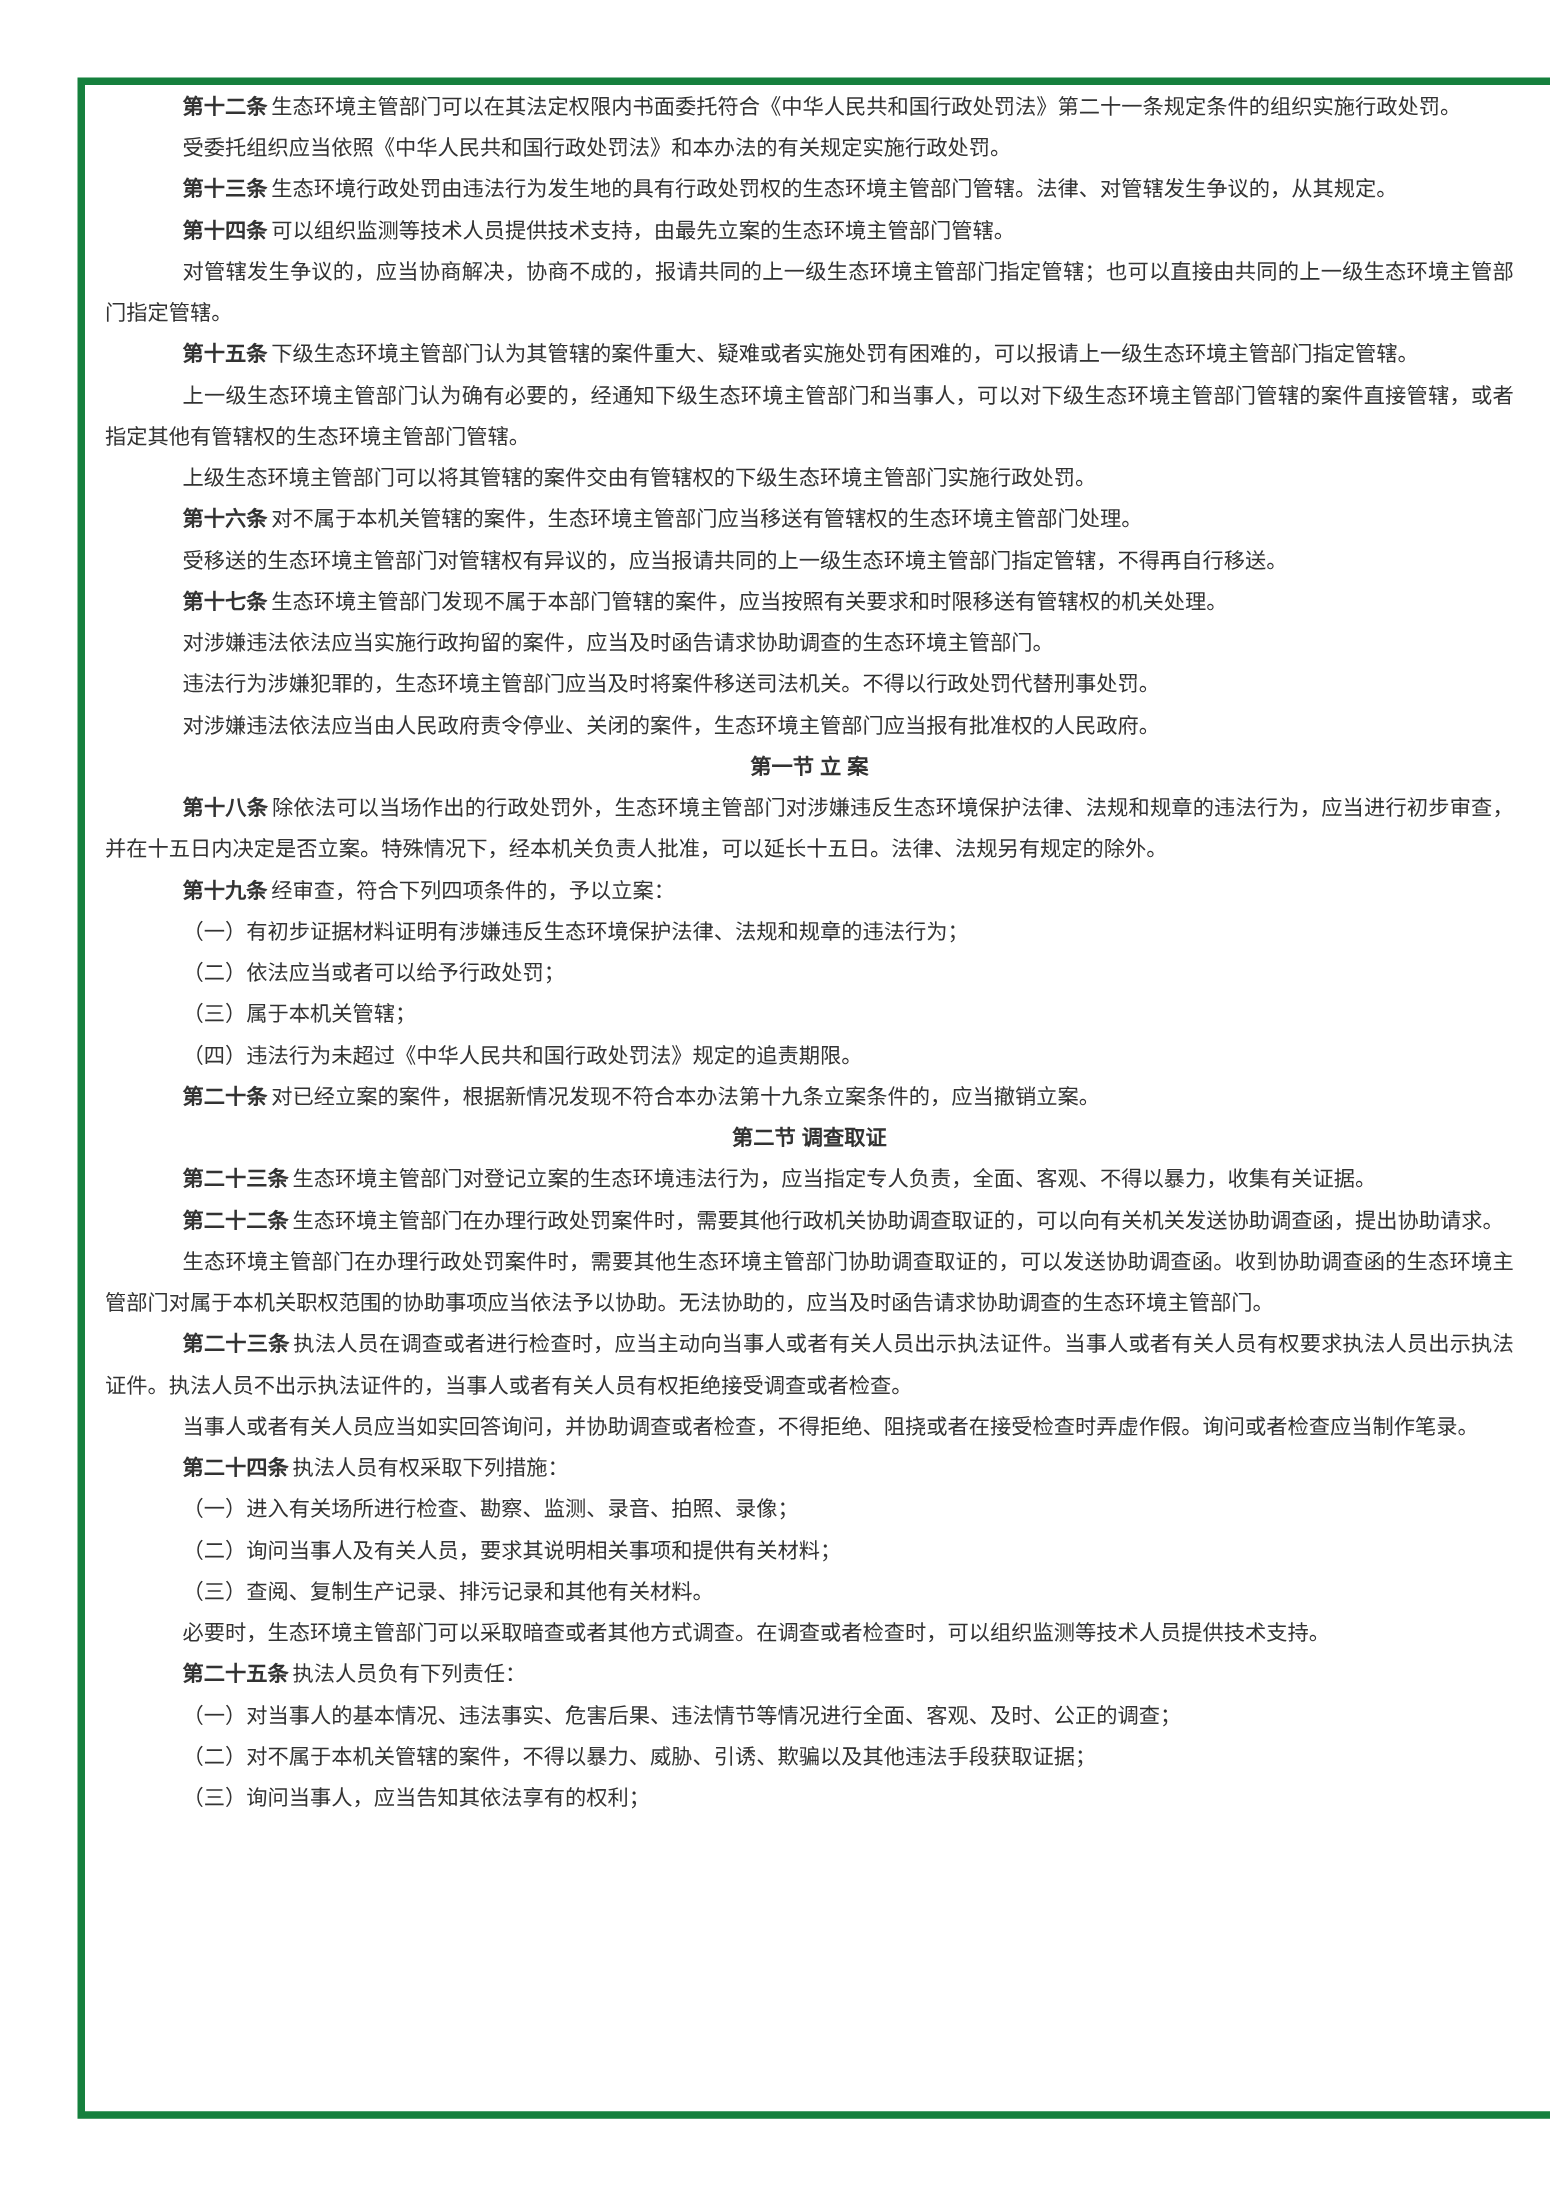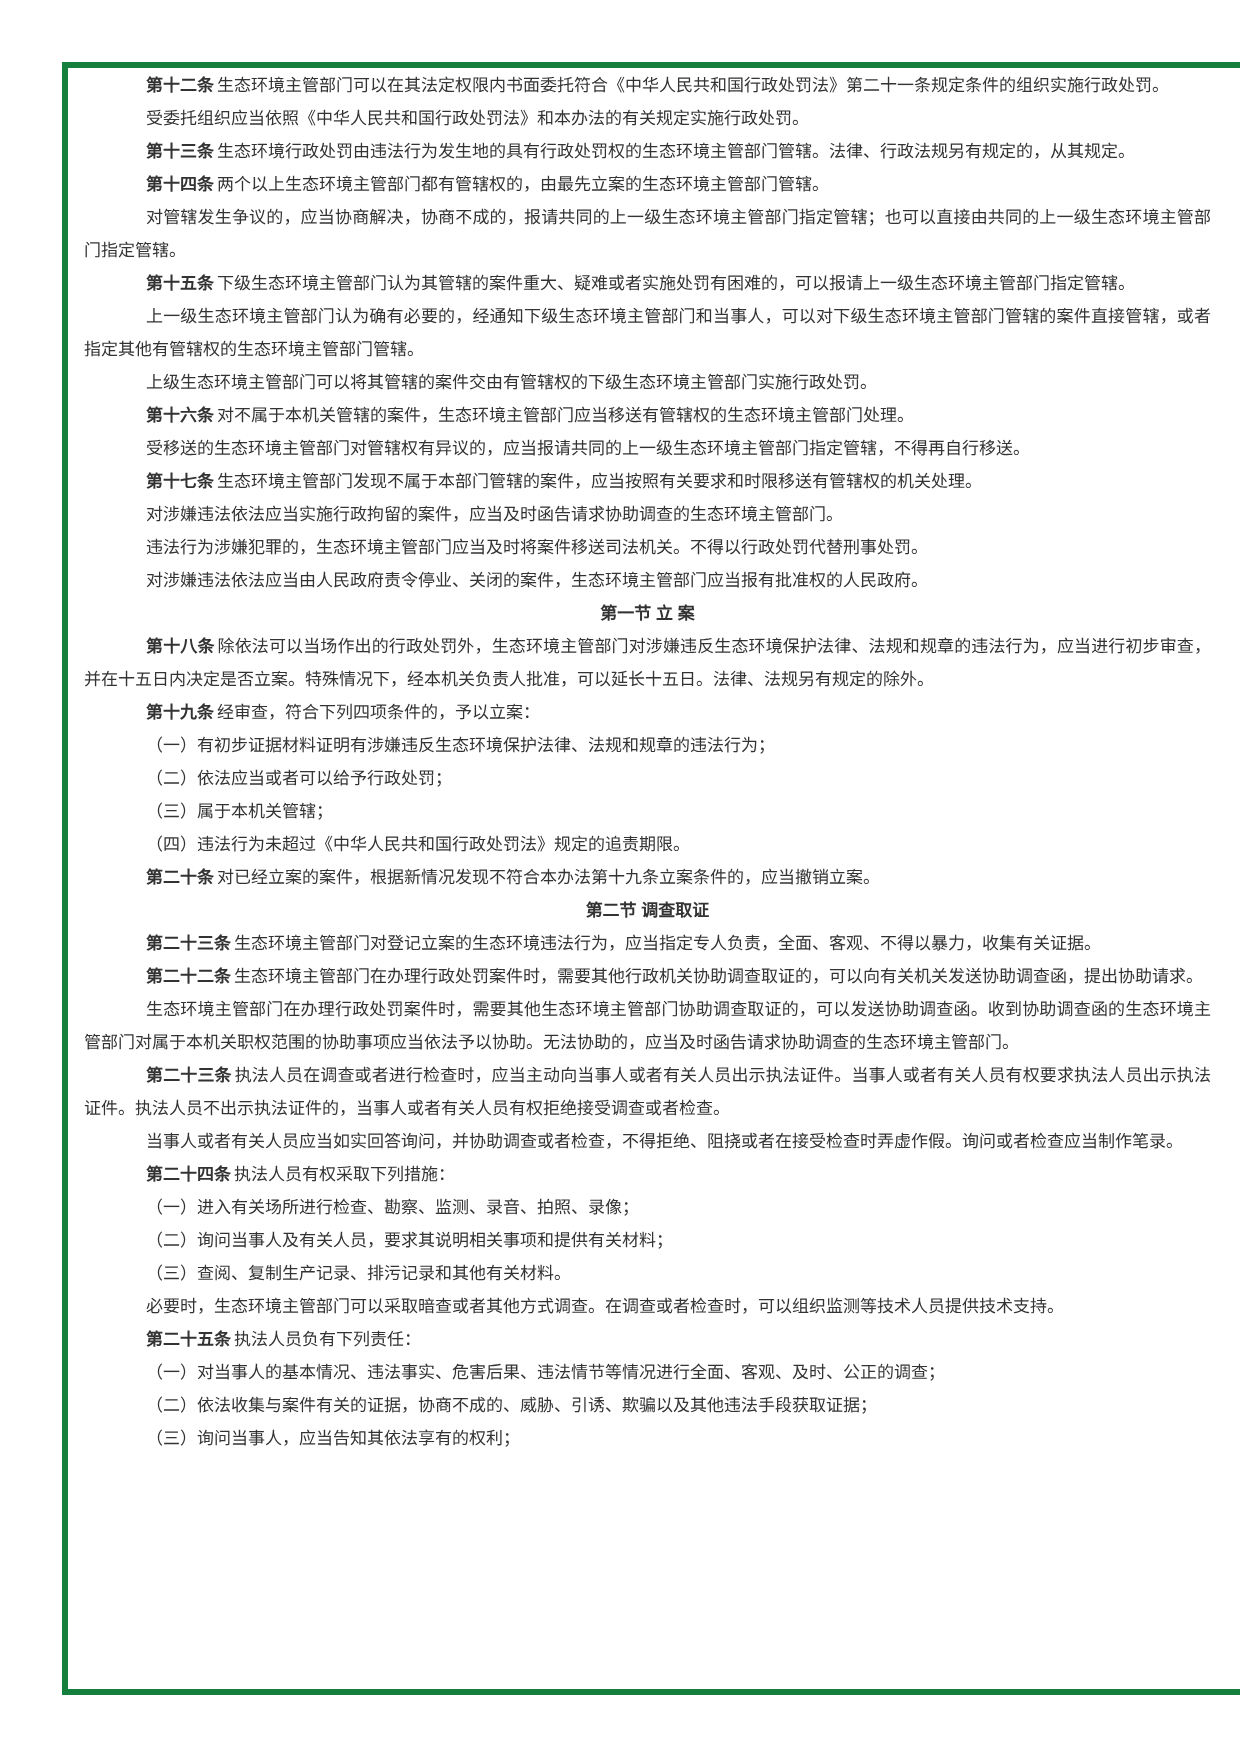--- a/index.html
+++ b/index.html
@@ -51,22 +51,22 @@
     margin-right: 3px;
   }
 </style>
 </head>
 <body>
 
 <main class="doc-page">
   <article class="doc-body">
       <p class="para article"><span class="art-num">第十二条</span><span>生态环境主管部门可以在其法定权限内书面委托符合《中华人民共和国行政处罚法》第二十一条规定条件的组织实施行政处罚。</span></p>
       <p class="para body">受委托组织应当依照《中华人民共和国行政处罚法》和本办法的有关规定实施行政处罚。</p>
-      <p class="para article"><span class="art-num">第十三条</span><span>生态环境行政处罚由违法行为发生地的具有行政处罚权的生态环境主管部门管辖。法律、行政法规另有规定的，从其规定。</span></p>
-      <p class="para article"><span class="art-num">第十四条</span><span>两个以上生态环境主管部门都有管辖权的，由最先立案的生态环境主管部门管辖。</span></p>
+      <p class="para article"><span class="art-num">第十三条</span><span>生态环境行政处罚由违法行为发生地的具有行政处罚权的生态环境主管部门管辖。法律、对管辖发生争议的，从其规定。</span></p>
+      <p class="para article"><span class="art-num">第十四条</span><span>可以组织监测等技术人员提供技术支持，由最先立案的生态环境主管部门管辖。</span></p>
       <p class="para body">对管辖发生争议的，应当协商解决，协商不成的，报请共同的上一级生态环境主管部门指定管辖；也可以直接由共同的上一级生态环境主管部门指定管辖。</p>
       <p class="para article"><span class="art-num">第十五条</span><span>下级生态环境主管部门认为其管辖的案件重大、疑难或者实施处罚有困难的，可以报请上一级生态环境主管部门指定管辖。</span></p>
       <p class="para body">上一级生态环境主管部门认为确有必要的，经通知下级生态环境主管部门和当事人，可以对下级生态环境主管部门管辖的案件直接管辖，或者指定其他有管辖权的生态环境主管部门管辖。</p>
       <p class="para body">上级生态环境主管部门可以将其管辖的案件交由有管辖权的下级生态环境主管部门实施行政处罚。</p>
       <p class="para article"><span class="art-num">第十六条</span><span>对不属于本机关管辖的案件，生态环境主管部门应当移送有管辖权的生态环境主管部门处理。</span></p>
       <p class="para body">受移送的生态环境主管部门对管辖权有异议的，应当报请共同的上一级生态环境主管部门指定管辖，不得再自行移送。</p>
       <p class="para article"><span class="art-num">第十七条</span><span>生态环境主管部门发现不属于本部门管辖的案件，应当按照有关要求和时限移送有管辖权的机关处理。</span></p>
       <p class="para body">对涉嫌违法依法应当实施行政拘留的案件，应当及时函告请求协助调查的生态环境主管部门。</p>
       <p class="para body">违法行为涉嫌犯罪的，生态环境主管部门应当及时将案件移送司法机关。不得以行政处罚代替刑事处罚。</p>
       <p class="para body">对涉嫌违法依法应当由人民政府责令停业、关闭的案件，生态环境主管部门应当报有批准权的人民政府。</p>
@@ -84,16 +84,16 @@
       <p class="para body">生态环境主管部门在办理行政处罚案件时，需要其他生态环境主管部门协助调查取证的，可以发送协助调查函。收到协助调查函的生态环境主管部门对属于本机关职权范围的协助事项应当依法予以协助。无法协助的，应当及时函告请求协助调查的生态环境主管部门。</p>
       <p class="para article"><span class="art-num">第二十三条</span><span>执法人员在调查或者进行检查时，应当主动向当事人或者有关人员出示执法证件。当事人或者有关人员有权要求执法人员出示执法证件。执法人员不出示执法证件的，当事人或者有关人员有权拒绝接受调查或者检查。</span></p>
       <p class="para body">当事人或者有关人员应当如实回答询问，并协助调查或者检查，不得拒绝、阻挠或者在接受检查时弄虚作假。询问或者检查应当制作笔录。</p>
       <p class="para article"><span class="art-num">第二十四条</span><span>执法人员有权采取下列措施：</span></p>
       <p class="para item">（一）进入有关场所进行检查、勘察、监测、录音、拍照、录像；</p>
       <p class="para item">（二）询问当事人及有关人员，要求其说明相关事项和提供有关材料；</p>
       <p class="para item">（三）查阅、复制生产记录、排污记录和其他有关材料。</p>
       <p class="para body">必要时，生态环境主管部门可以采取暗查或者其他方式调查。在调查或者检查时，可以组织监测等技术人员提供技术支持。</p>
       <p class="para article"><span class="art-num">第二十五条</span><span>执法人员负有下列责任：</span></p>
       <p class="para item">（一）对当事人的基本情况、违法事实、危害后果、违法情节等情况进行全面、客观、及时、公正的调查；</p>
-      <p class="para item">（二）依法收集与案件有关的证据，协商不成的、威胁、引诱、欺骗以及其他违法手段获取证据；</p>
+      <p class="para item">（二）对不属于本机关管辖的案件，不得以暴力、威胁、引诱、欺骗以及其他违法手段获取证据；</p>
       <p class="para item">（三）询问当事人，应当告知其依法享有的权利；</p>
     </article>
 </main>
 
 </body></html>

